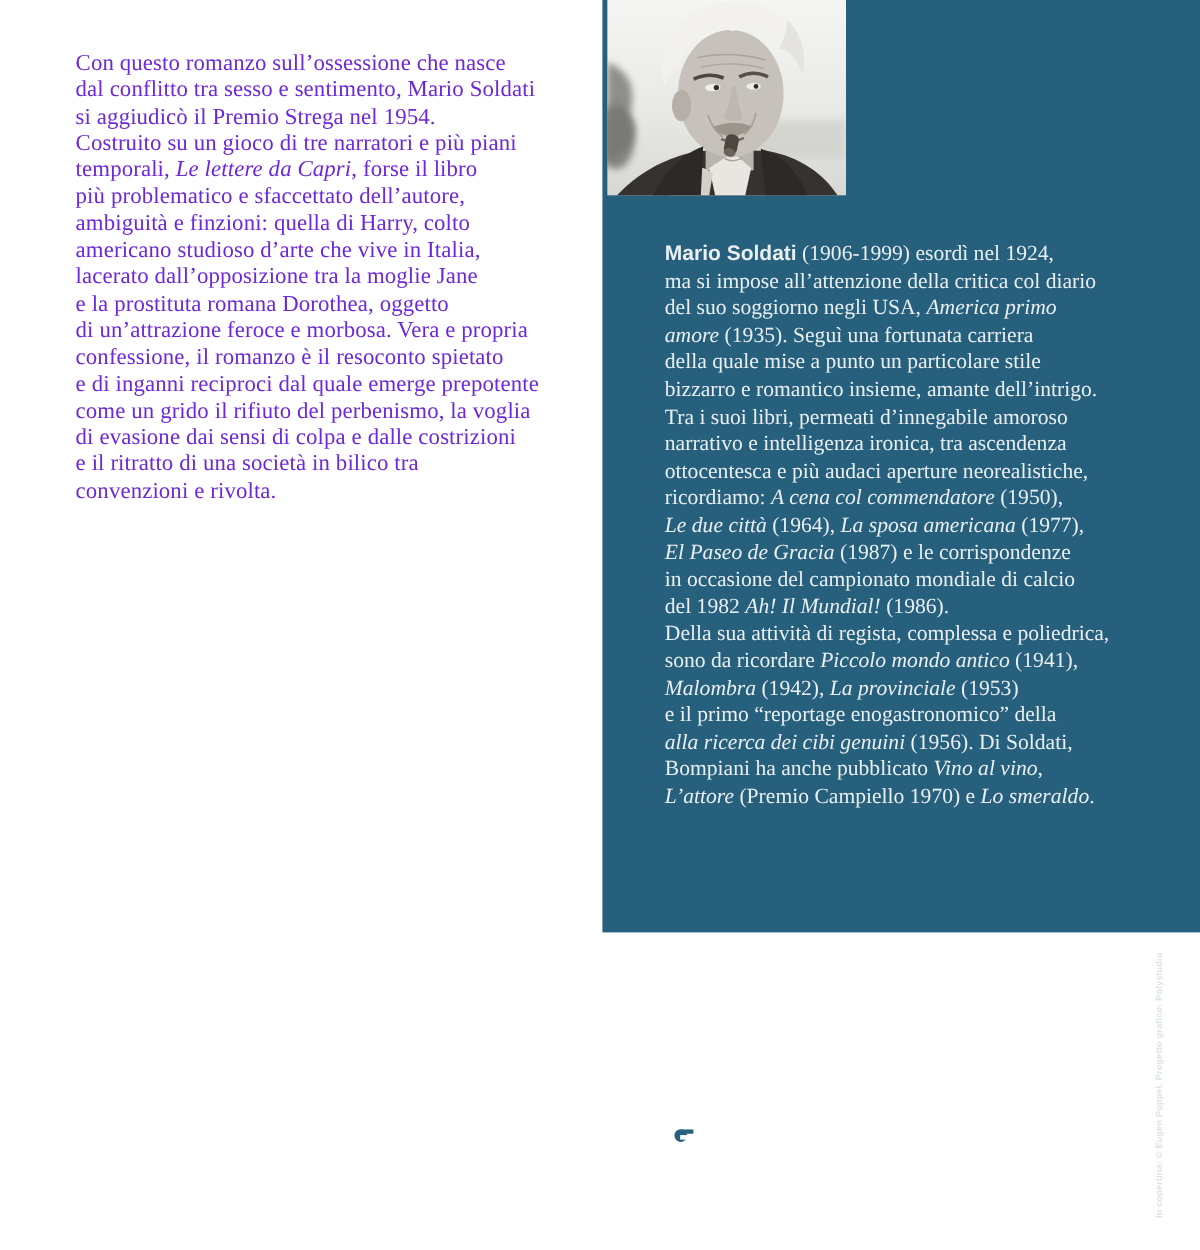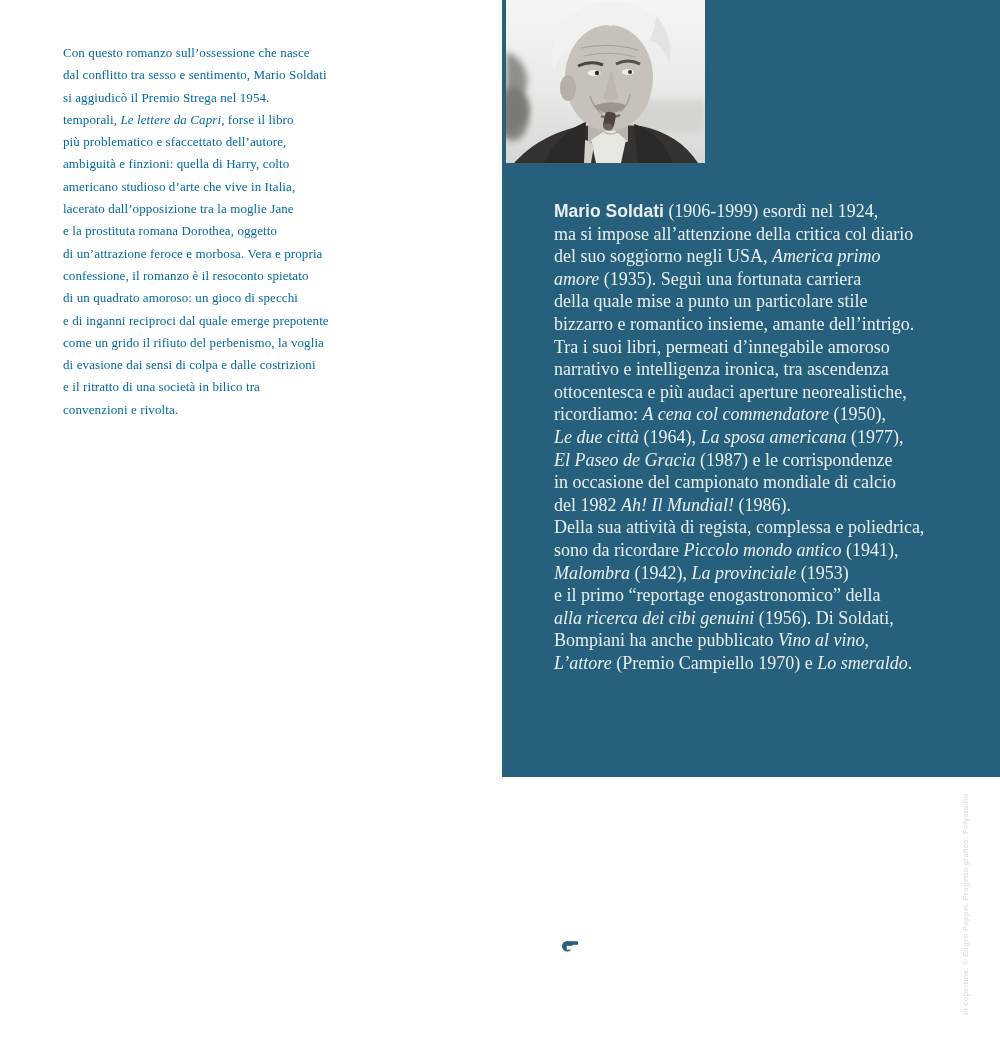--- a/index.html
+++ b/index.html
@@ -1,20 +1,20 @@
 <!DOCTYPE html>
 <html><head>
 <meta charset="utf-8">
 <style>
   html,body{margin:0;padding:0;background:#ffffff;}
   .page{position:relative;width:1000px;height:1042px;background:#ffffff;overflow:hidden;
         font-family:"Liberation Serif",serif;}
   
-  .synopsis{position:absolute;left:63px;top:42px;width:436px;font-size:13px;line-height:22.3px;
-            color:#0369a1;letter-spacing:0.1px;}
+  .synopsis{position:absolute;left:63px;top:42px;width:436px;font-size:19px;line-height:22.3px;
+            color:#6d28d9;letter-spacing:0.1px;}
   .tline{display:block;white-space:nowrap;}
   .it{font-style:italic;}
   .bd{font-weight:bold;font-family:"Liberation Sans",sans-serif;font-size:17.5px;}
   
   .panel{position:absolute;left:502px;top:0;width:498px;height:777px;background:#27607c;padding-left:44px;}
   .photo{position:absolute;left:4px;top:0;width:199px;height:163px;}
   .photo svg{display:block;}
   .bio{position:absolute;left:52px;top:200px;width:412px;font-size:18px;line-height:22.6px;
        color:#e9eff2;}
   .publisher{position:absolute;left:53px;top:935px;}
@@ -32,29 +32,29 @@
 </style>
 </head>
 <body>
 
 <div class="page">
 
   <div class="synopsis">
       <span class="tline"><span>Con questo romanzo sull’ossessione che nasce</span></span>
       <span class="tline"><span>dal conflitto tra sesso e sentimento, Mario Soldati</span></span>
       <span class="tline"><span>si aggiudicò il Premio Strega nel 1954.</span></span>
+      <span class="tline"><span>Costruito su un gioco di tre narratori e più piani</span></span>
       <span class="tline"><span>temporali, </span><span class="it">Le lettere da Capri</span><span>, forse il libro</span></span>
       <span class="tline"><span>più problematico e sfaccettato dell’autore,</span></span>
       <span class="tline"><span>ambiguità e finzioni: quella di Harry, colto</span></span>
       <span class="tline"><span>americano studioso d’arte che vive in Italia,</span></span>
       <span class="tline"><span>lacerato dall’opposizione tra la moglie Jane</span></span>
       <span class="tline"><span>e la prostituta romana Dorothea, oggetto</span></span>
       <span class="tline"><span>di un’attrazione feroce e morbosa. Vera e propria</span></span>
       <span class="tline"><span>confessione, il romanzo è il resoconto spietato</span></span>
-      <span class="tline"><span>di un quadrato amoroso: un gioco di specchi</span></span>
       <span class="tline"><span>e di inganni reciproci dal quale emerge prepotente</span></span>
       <span class="tline"><span>come un grido il rifiuto del perbenismo, la voglia</span></span>
       <span class="tline"><span>di evasione dai sensi di colpa e dalle costrizioni</span></span>
       <span class="tline"><span>e il ritratto di una società in bilico tra</span></span>
       <span class="tline"><span>convenzioni e rivolta.</span></span>
     </div>
 
   <div class="panel">
 
     <div class="photo">

